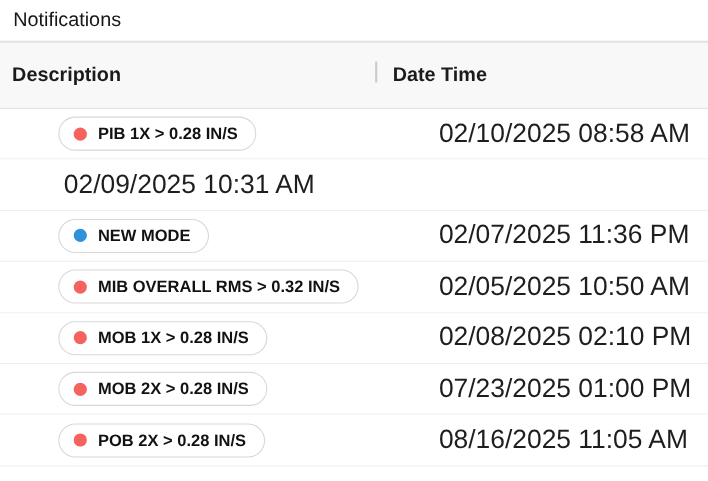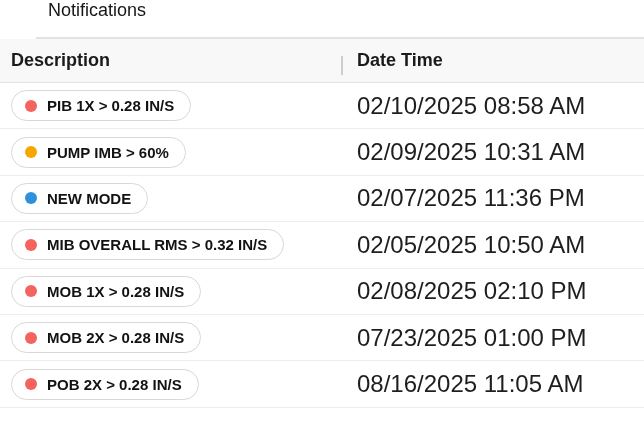--- a/index.html
+++ b/index.html
@@ -6,34 +6,33 @@
   html, body { width: 644px; height: 437px; }
   body {
     background: #ffffff;
     font-family: "Liberation Sans", "DejaVu Sans", sans-serif;
     color: #1c1c1c;
     overflow: hidden;
   }
   .title-bar {
     height: 39px;
     display: flex;
-    align-items: flex-start;
+    align-items: center;
     padding: 0 12px;
     border-bottom: 2px solid #e2e2e2;
     background: #ffffff;
-    margin-left: 36px;
   }
   .page-title {
     font-size: 18px;
     font-weight: 400;
     color: #161616;
   }
   .grid-header {
     position: relative;
-    height: 44px;
+    height: 60px;
     display: flex;
     align-items: center;
     background: #f8f8f8;
     border-bottom: 1px solid #e3e3e3;
     font-size: 18px;
     font-weight: 600;
     color: #1b1b1b;
   }
   .col-desc {
     width: 341px;
@@ -51,20 +50,21 @@
   .col-date {
     padding-left: 16px;
     flex: 1 1 auto;
   }
   .grid-row {
     height: 46.4px;
     display: flex;
     align-items: center;
     border-bottom: 1px solid #ededed;
     background: #ffffff;
+    padding-left: 42px;
   }
   .badge {
     display: inline-flex;
     align-items: center;
     gap: 10px;
     height: 31px;
     padding: 0 16px 0 13px;
     border: 1px solid #d8d8d8;
     border-radius: 16px;
     background: #ffffff;
@@ -105,26 +105,20 @@
     <div class="col-desc">
       <span class="badge">
         <span class="dot" style="background: rgb(244, 99, 94);"></span>
         <span>PIB 1X &gt; 0.28 IN/S</span>
       </span>
     </div>
     <div class="col-date date-text">02/10/2025 08:58 AM</div>
   </div>
 
   <div class="grid-row">
-    <div class="col-desc">
-      <span class="badge">
-        <span class="dot" style="background: rgb(247, 166, 0);"></span>
-        <span>PUMP IMB &gt; 60%</span>
-      </span>
-    </div>
     <div class="col-date date-text">02/09/2025 10:31 AM</div>
   </div>
 
   <div class="grid-row">
     <div class="col-desc">
       <span class="badge">
         <span class="dot" style="background: rgb(47, 145, 220);"></span>
         <span>NEW MODE</span>
       </span>
     </div>

